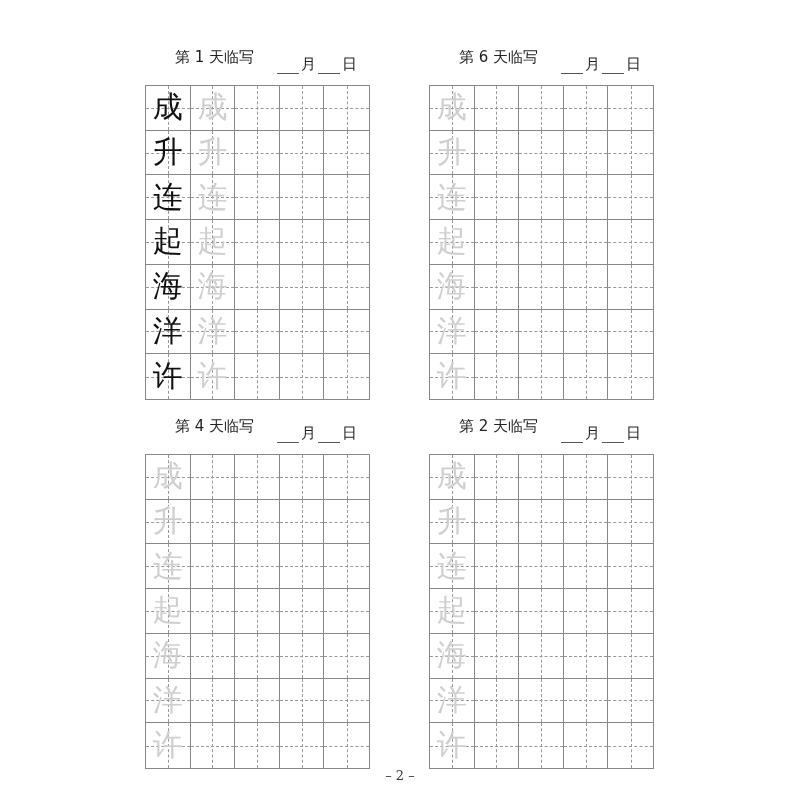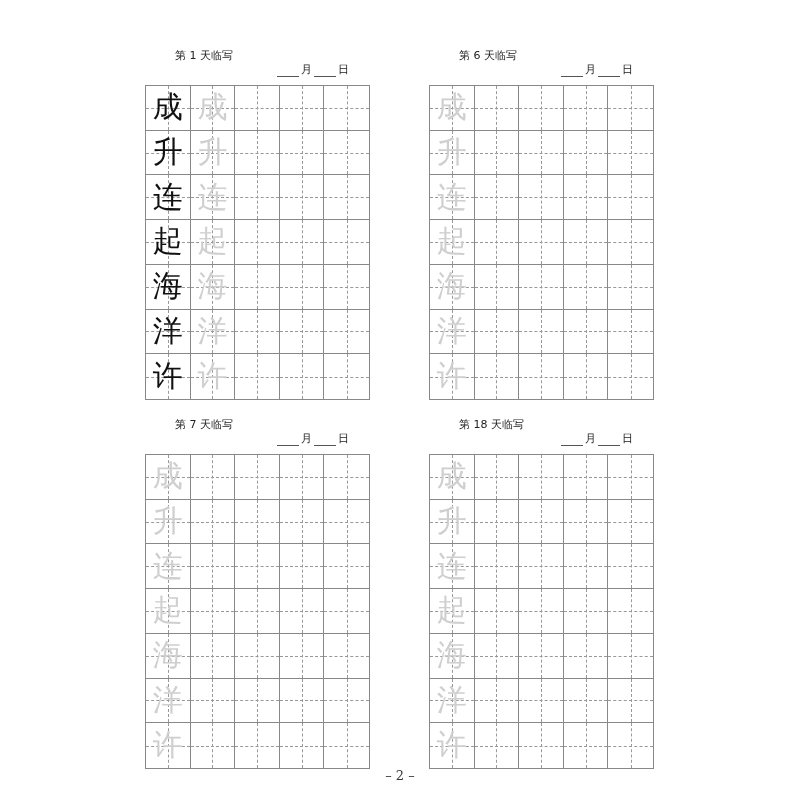--- a/index.html
+++ b/index.html
@@ -3,24 +3,24 @@
 <meta charset="utf-8">
 <style>
   html, body { margin: 0; padding: 0; }
   body {
     width: 800px; height: 800px; background: #ffffff; position: relative;
     overflow: hidden; font-family: "DejaVu Sans", sans-serif; color: #222;
   }
   .panel { position: absolute; width: 226px; }
   .hdr {
     position: absolute; top: 0; left: 0; width: 226px; height: 20px;
-    font-size: 11px; color: #222;
+    font-size: 15px; color: #222;
   }
   .hdr .title { position: absolute; left: 30px; top: 3px; white-space: nowrap; }
-  .hdr .date { position: absolute; left: 130px; top: 17px; white-space: nowrap; }
+  .hdr .date { position: absolute; left: 130px; top: 10px; white-space: nowrap; }
   .blank { display: inline-block; width: 22px; border-bottom: 1px solid #555; height: 10px; vertical-align: bottom; margin: 0 2px; }
   .grid {
     position: absolute; left: 0; top: 40px;
     width: 225px; height: 315px;
     border: 1px solid #888; box-sizing: border-box;
     display: grid; grid-template-columns: repeat(5, 1fr); grid-template-rows: repeat(7, 1fr);
   }
   .cell {
     position: relative; border-right: 1px solid #888; border-bottom: 1px solid #888;
     box-sizing: border-box;
@@ -175,21 +175,21 @@
       </div>
       <div class="cell lastrow"></div>
       <div class="cell lastrow"></div>
       <div class="cell lastrow"></div>
       <div class="cell lastcol lastrow"></div>
     </div>
 </div>
 
 <div class="panel" style="left:145px; top:414px;">
   <div class="hdr">
-    <span class="title">第 7 天临写</span>
+    <span class="title">第 4 天临写</span>
     <span class="date"><span class="blank"></span><span>月</span><span class="blank"></span><span>日</span></span>
   </div>
   <div class="grid">
       <div class="cell">
         <span class="ch light">成</span>
       </div>
       <div class="cell"></div>
       <div class="cell"></div>
       <div class="cell"></div>
       <div class="cell lastcol"></div>
@@ -233,21 +233,21 @@
       </div>
       <div class="cell lastrow"></div>
       <div class="cell lastrow"></div>
       <div class="cell lastrow"></div>
       <div class="cell lastcol lastrow"></div>
     </div>
 </div>
 
 <div class="panel" style="left:429px; top:414px;">
   <div class="hdr">
-    <span class="title">第 18 天临写</span>
+    <span class="title">第 2 天临写</span>
     <span class="date"><span class="blank"></span><span>月</span><span class="blank"></span><span>日</span></span>
   </div>
   <div class="grid">
       <div class="cell">
         <span class="ch light">成</span>
       </div>
       <div class="cell"></div>
       <div class="cell"></div>
       <div class="cell"></div>
       <div class="cell lastcol"></div>

